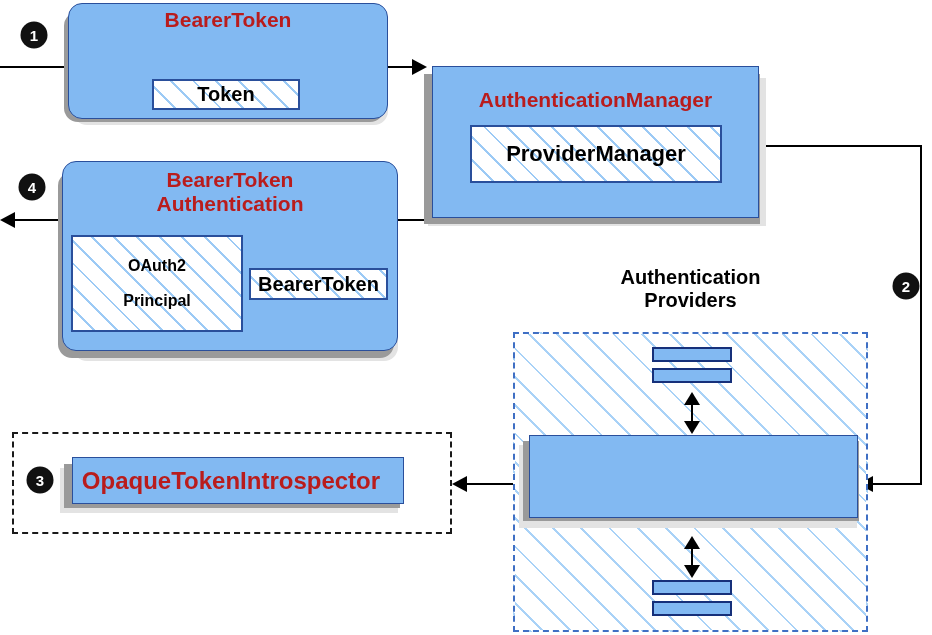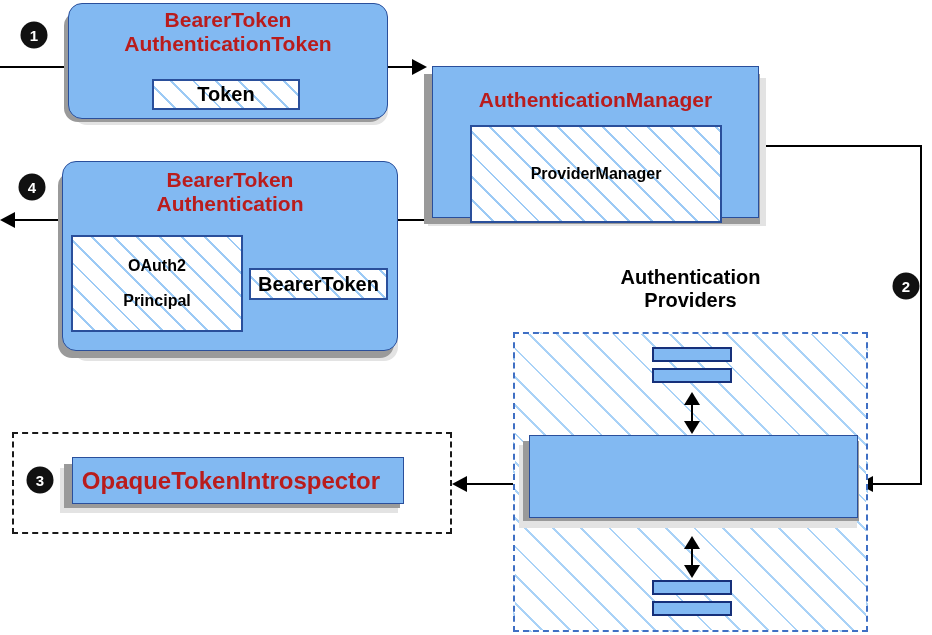--- a/index.html
+++ b/index.html
@@ -134,33 +134,32 @@
 
   <div class="shadow2" style="left:519px;top:445px;width:338px;height:83px;"></div>
   <div class="shadow" style="left:523px;top:441px;width:336px;height:80px;"></div>
   <div class="rbox" style="left:529px;top:435px;width:329px;height:83px;z-index:2;"></div>
 
   <div class="shadow2 round" style="left:73px;top:15px;width:315px;height:110px;"></div>
   <div class="shadow round" style="left:64px;top:12px;width:320px;height:110px;"></div>
   <div class="rbox round" style="left:68px;top:3px;width:320px;height:116px;z-index:2;"></div>
   <div class="title" style="left:68px;top:8px;width:320px;font-size:21px;z-index:3;">
     <span>BearerToken</span><br>
-    <span>AuthenticationToken</span>
   </div>
   <div class="hatch" style="left:152px;top:79px;width:148px;height:31px;font-size:20px;z-index:3;text-align:right;">
     <span>Token</span>
   </div>
 
   <div class="shadow2" style="left:428px;top:78px;width:338px;height:148px;"></div>
   <div class="shadow" style="left:424px;top:74px;width:336px;height:150px;"></div>
   <div class="rbox" style="left:432px;top:66px;width:327px;height:152px;z-index:2;"></div>
   <div class="title" style="left:432px;top:88px;width:327px;font-size:21px;z-index:3;">
     <span>AuthenticationManager</span>
   </div>
-  <div class="hatch" style="left:470px;top:125px;width:252px;height:98px;font-size:16px;z-index:3;">
+  <div class="hatch" style="left:470px;top:125px;width:252px;height:58px;font-size:22px;z-index:3;">
     <span>ProviderManager</span>
   </div>
 
   <div class="shadow2 round" style="left:73px;top:175px;width:325px;height:186px;"></div>
   <div class="shadow round" style="left:58px;top:172px;width:336px;height:186px;"></div>
   <div class="rbox round" style="left:62px;top:161px;width:336px;height:190px;z-index:2;"></div>
   <div class="title" style="left:62px;top:168px;width:336px;font-size:21px;z-index:3;">
     <span>BearerToken</span><br>
     <span>Authentication</span>
   </div>

